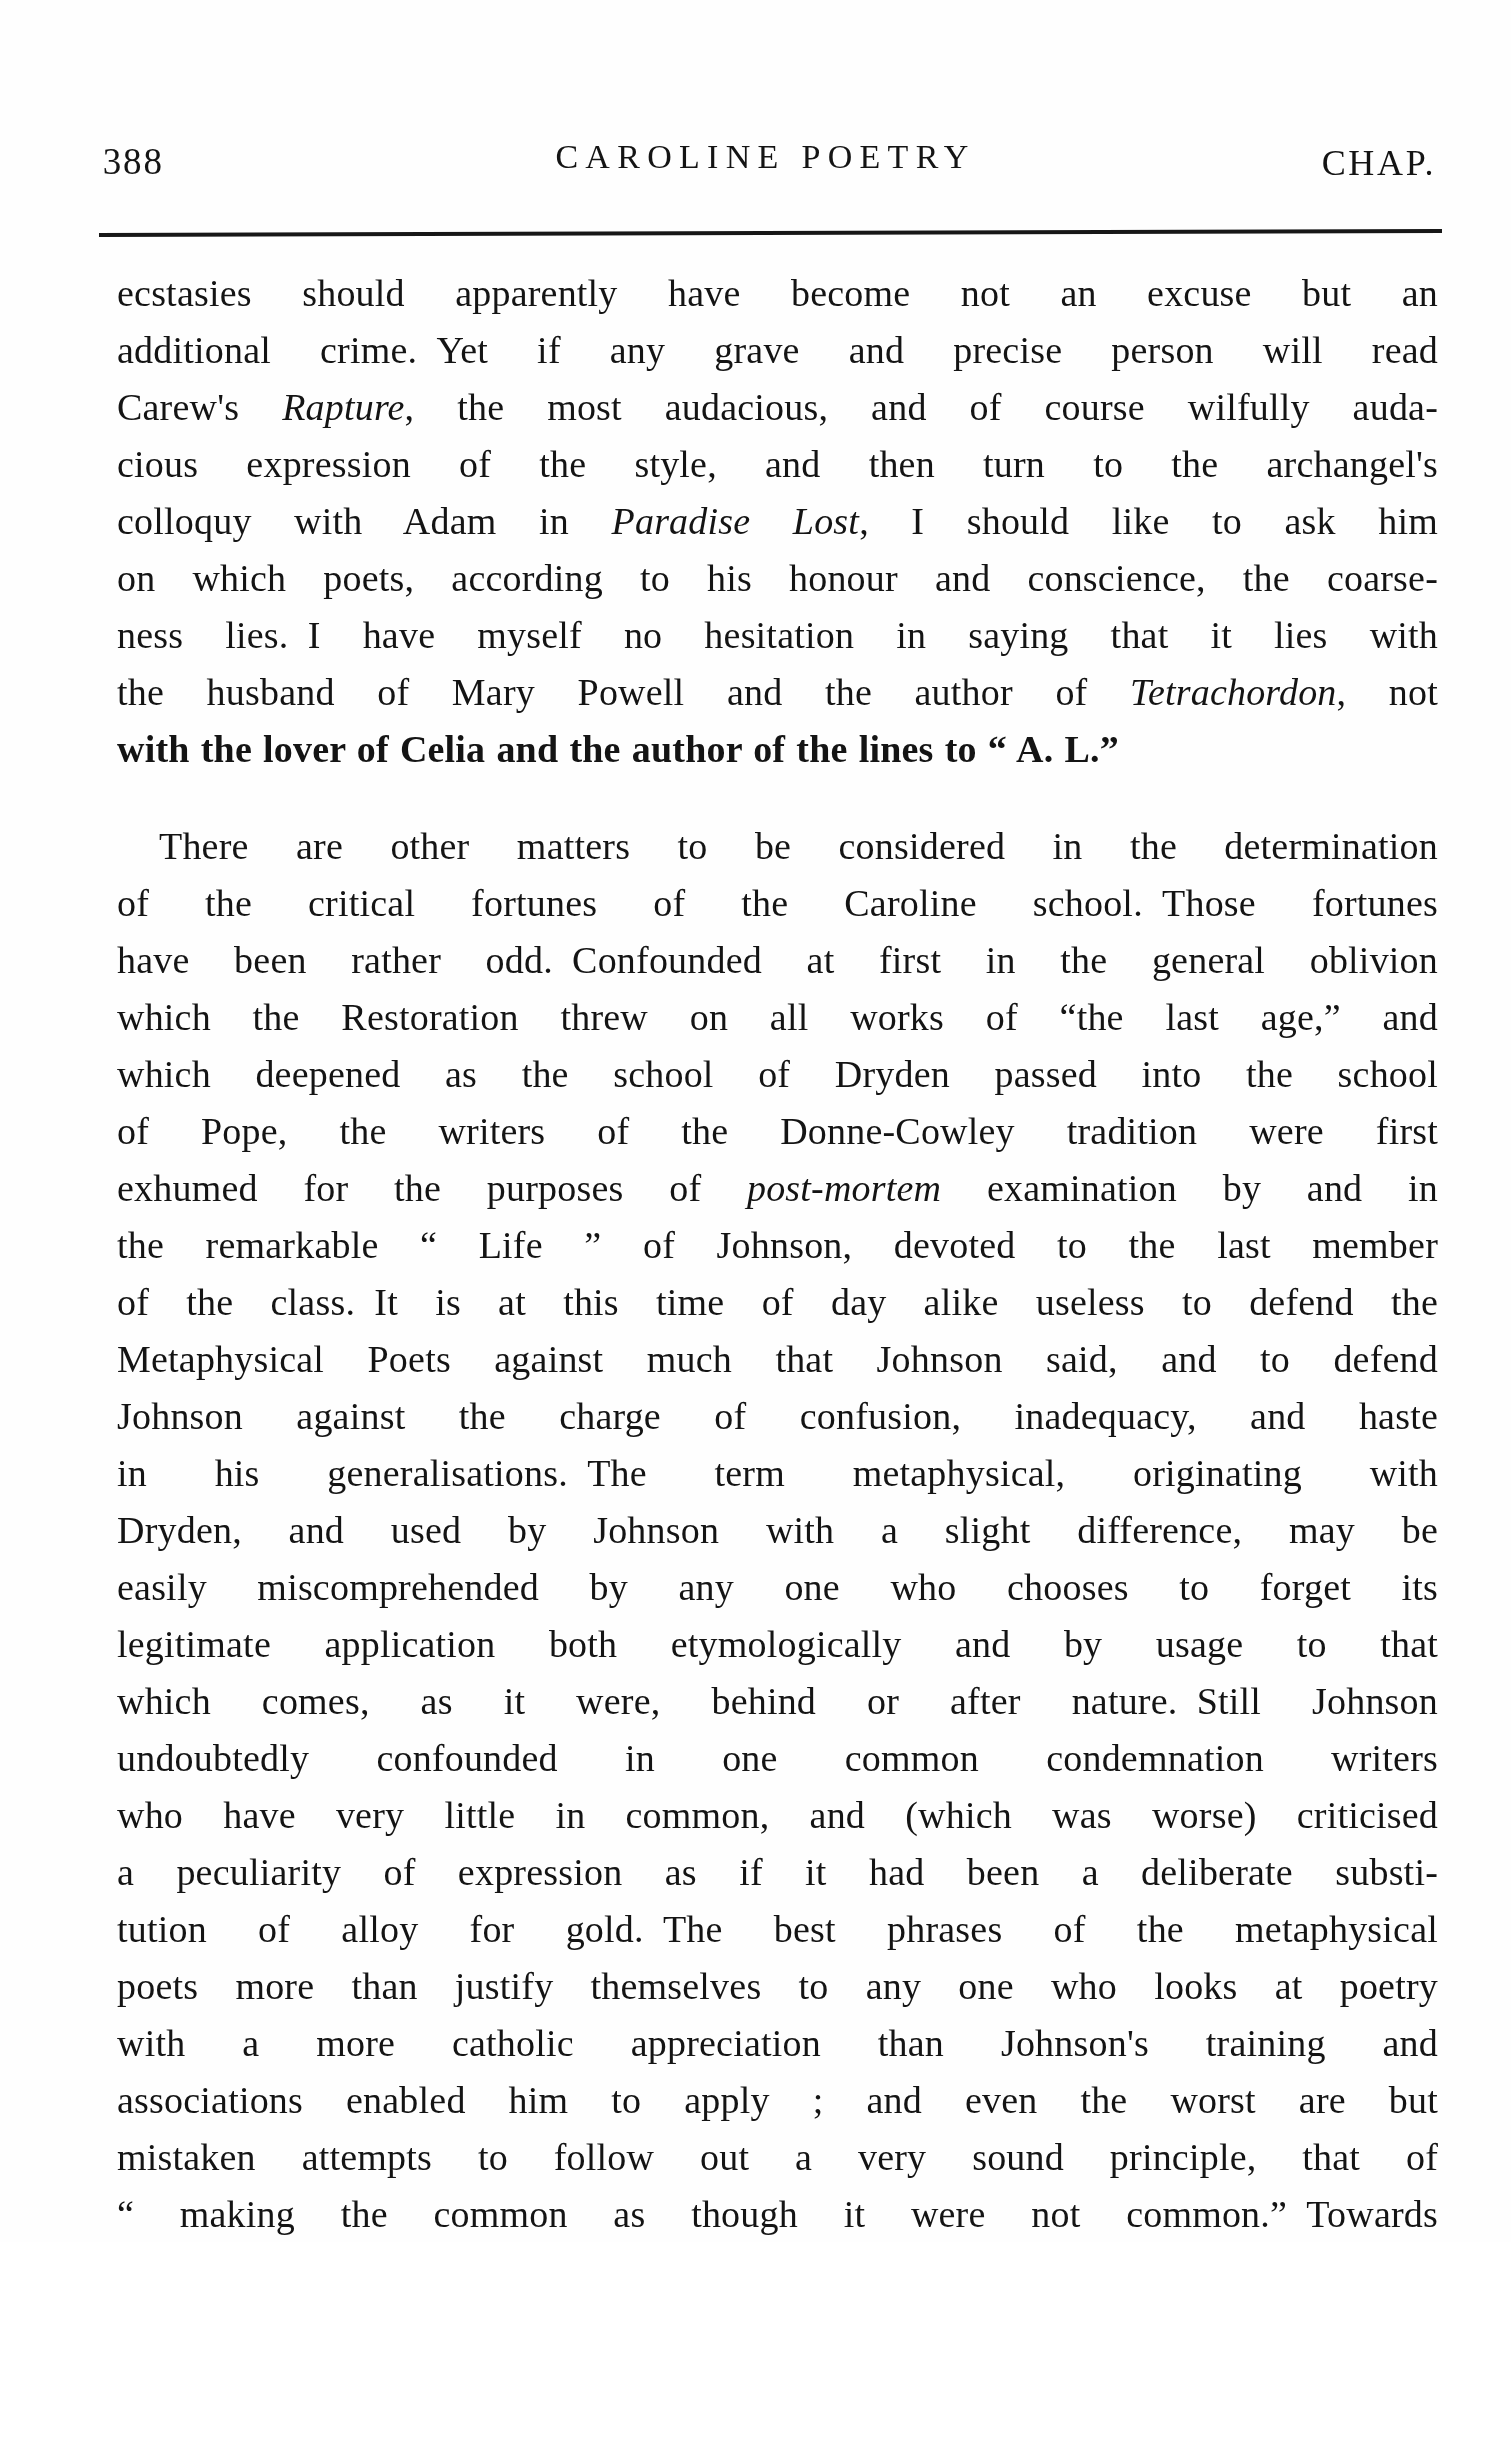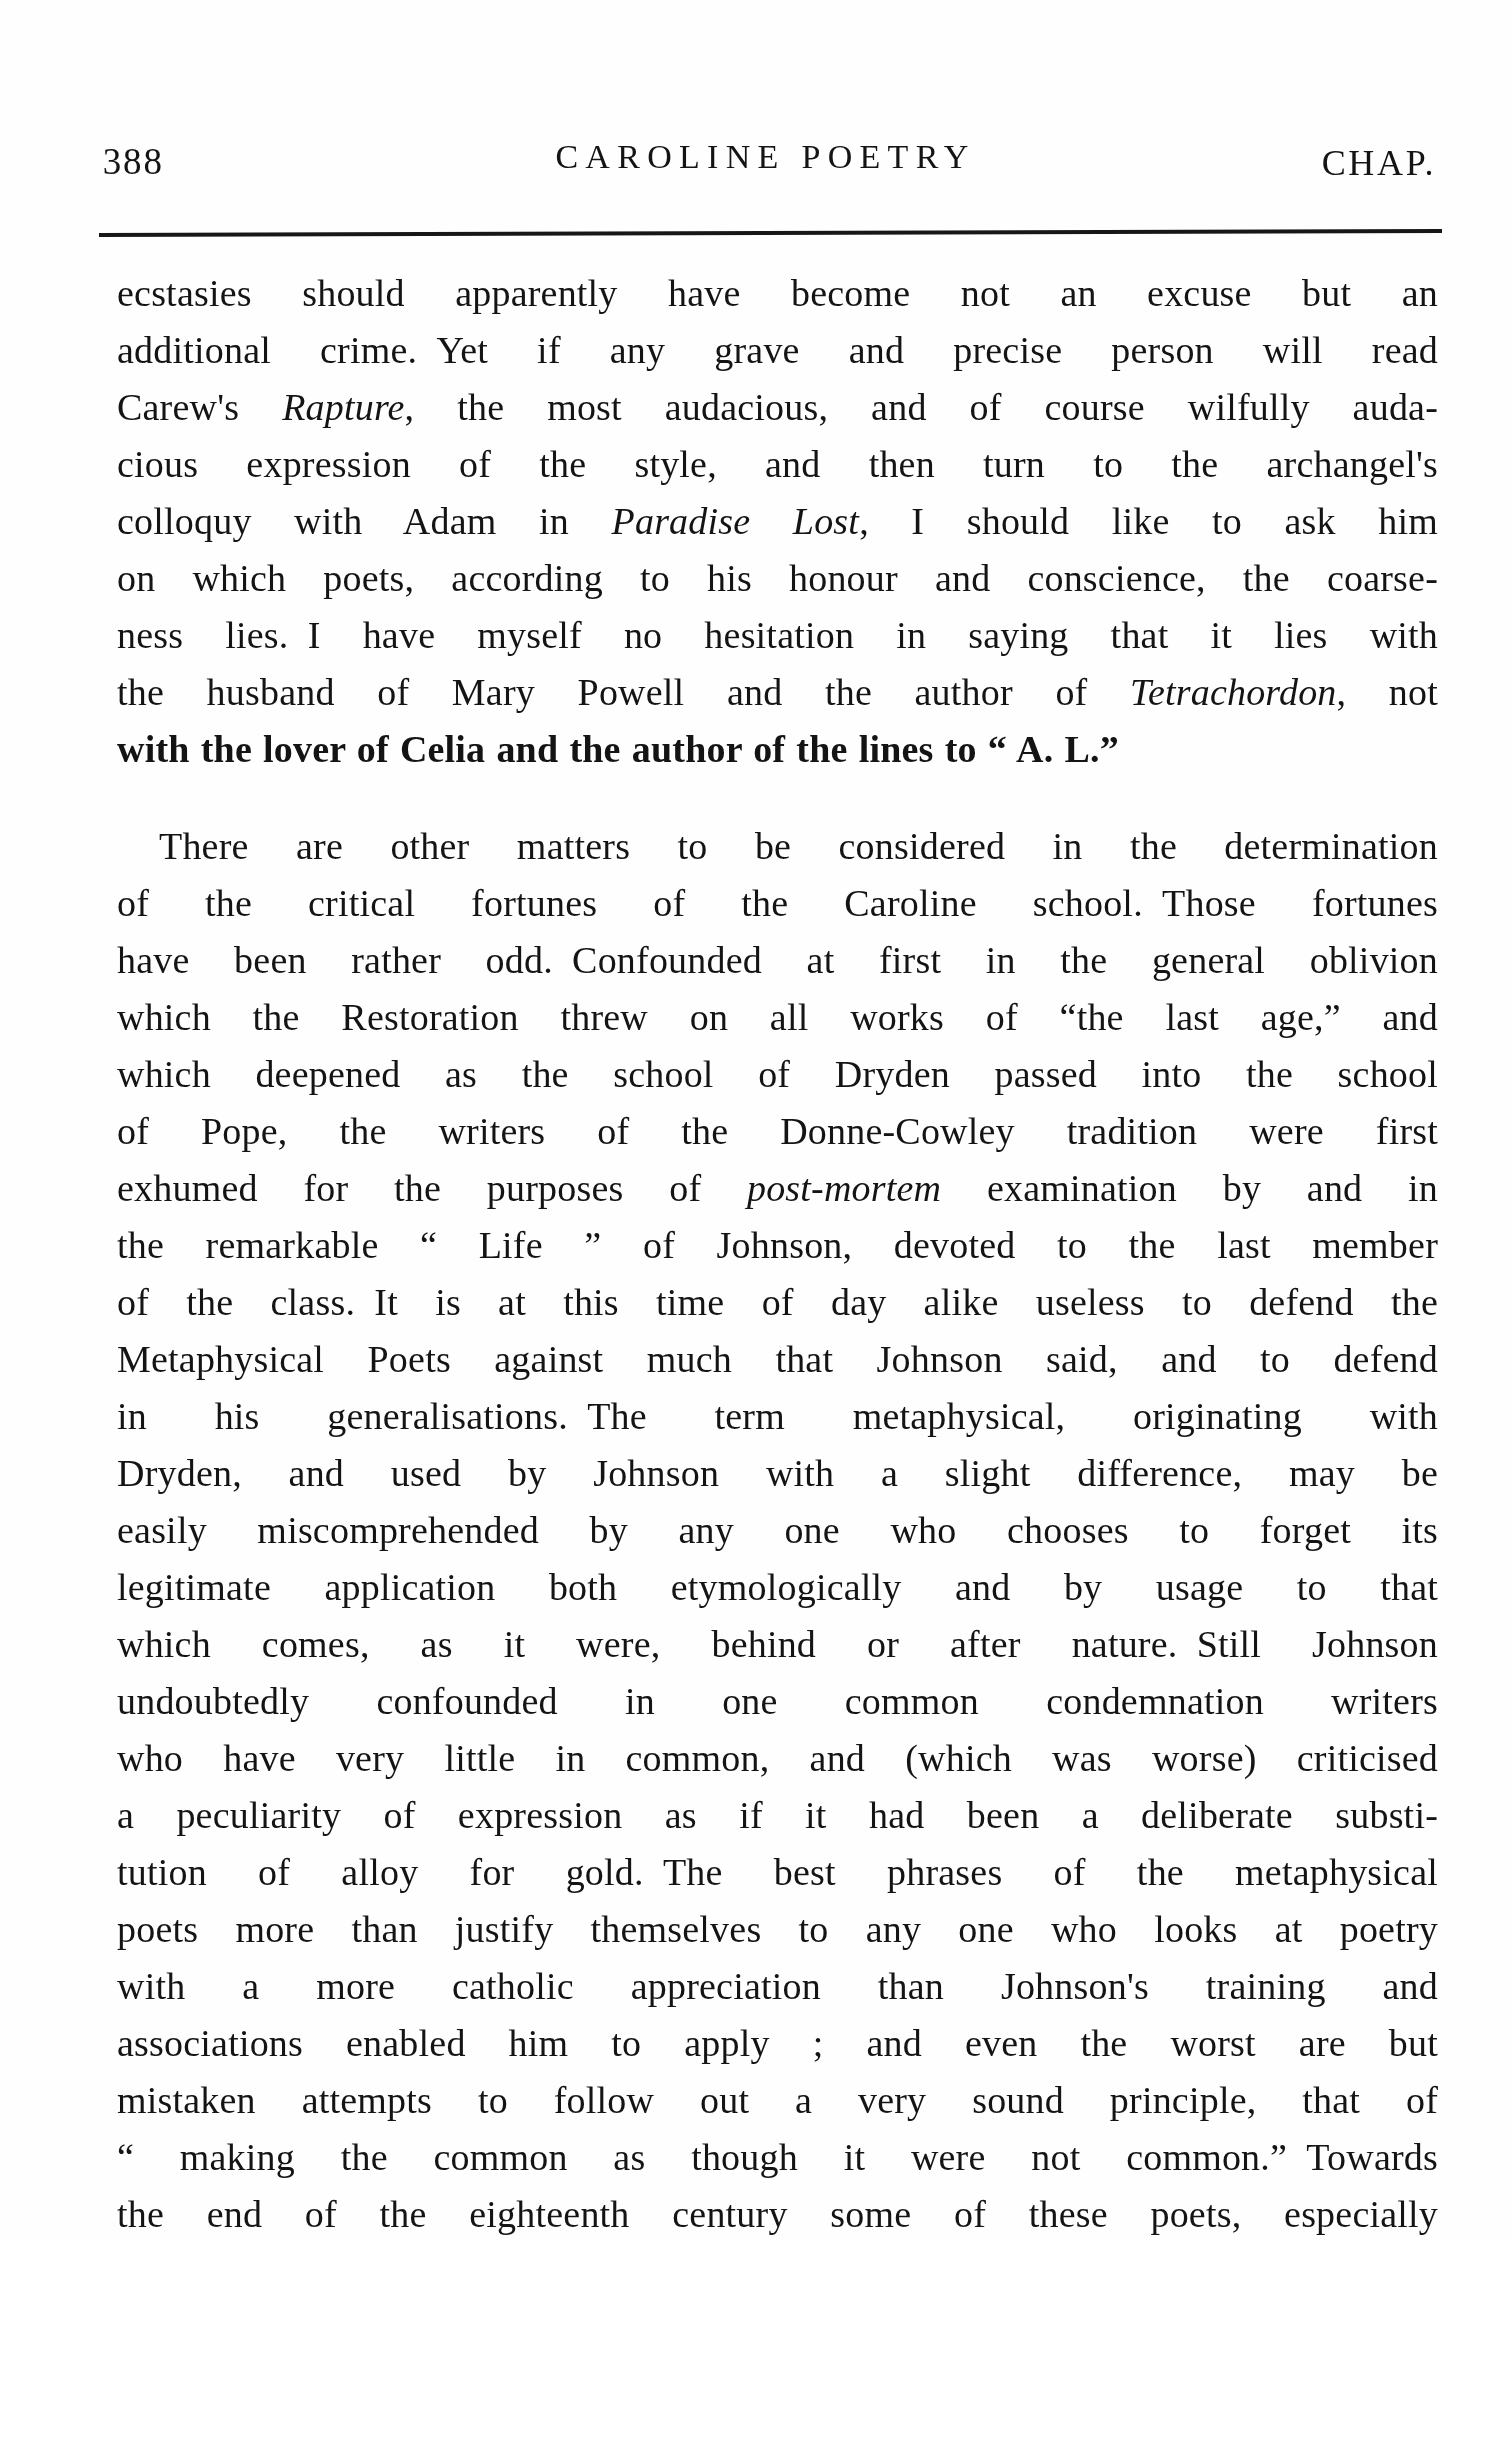--- a/index.html
+++ b/index.html
@@ -75,20 +75,21 @@
       <div class="line ind"><span>There are other matters to be considered in the determination</span></div>
       <div class="line"><span>of the critical fortunes of the Caroline school. Those fortunes</span></div>
       <div class="line"><span>have been rather odd. Confounded at first in the general oblivion</span></div>
       <div class="line"><span>which the Restoration threw on all works of “the last age,” and</span></div>
       <div class="line"><span>which deepened as the school of Dryden passed into the school</span></div>
       <div class="line"><span>of Pope, the writers of the Donne-Cowley tradition were first</span></div>
       <div class="line"><span>exhumed for the purposes of </span><span class="it">post-mortem</span><span> examination by and in</span></div>
       <div class="line"><span>the remarkable “ Life ” of Johnson, devoted to the last member</span></div>
       <div class="line"><span>of the class. It is at this time of day alike useless to defend the</span></div>
       <div class="line"><span>Metaphysical Poets against much that Johnson said, and to defend</span></div>
+      <div class="line"><span>Johnson against the charge of confusion, inadequacy, and haste</span></div>
       <div class="line"><span>in his generalisations. The term metaphysical, originating with</span></div>
       <div class="line"><span>Dryden, and used by Johnson with a slight difference, may be</span></div>
       <div class="line"><span>easily miscomprehended by any one who chooses to forget its</span></div>
       <div class="line"><span>legitimate application both etymologically and by usage to that</span></div>
       <div class="line"><span>which comes, as it were, behind or after nature. Still Johnson</span></div>
       <div class="line"><span>undoubtedly confounded in one common condemnation writers</span></div>
       <div class="line"><span>who have very little in common, and (which was worse) criticised</span></div>
       <div class="line"><span>a peculiarity of expression as if it had been a deliberate substi-</span></div>
       <div class="line"><span>tution of alloy for gold. The best phrases of the metaphysical</span></div>
       <div class="line"><span>poets more than justify themselves to any one who looks at poetry</span></div>

